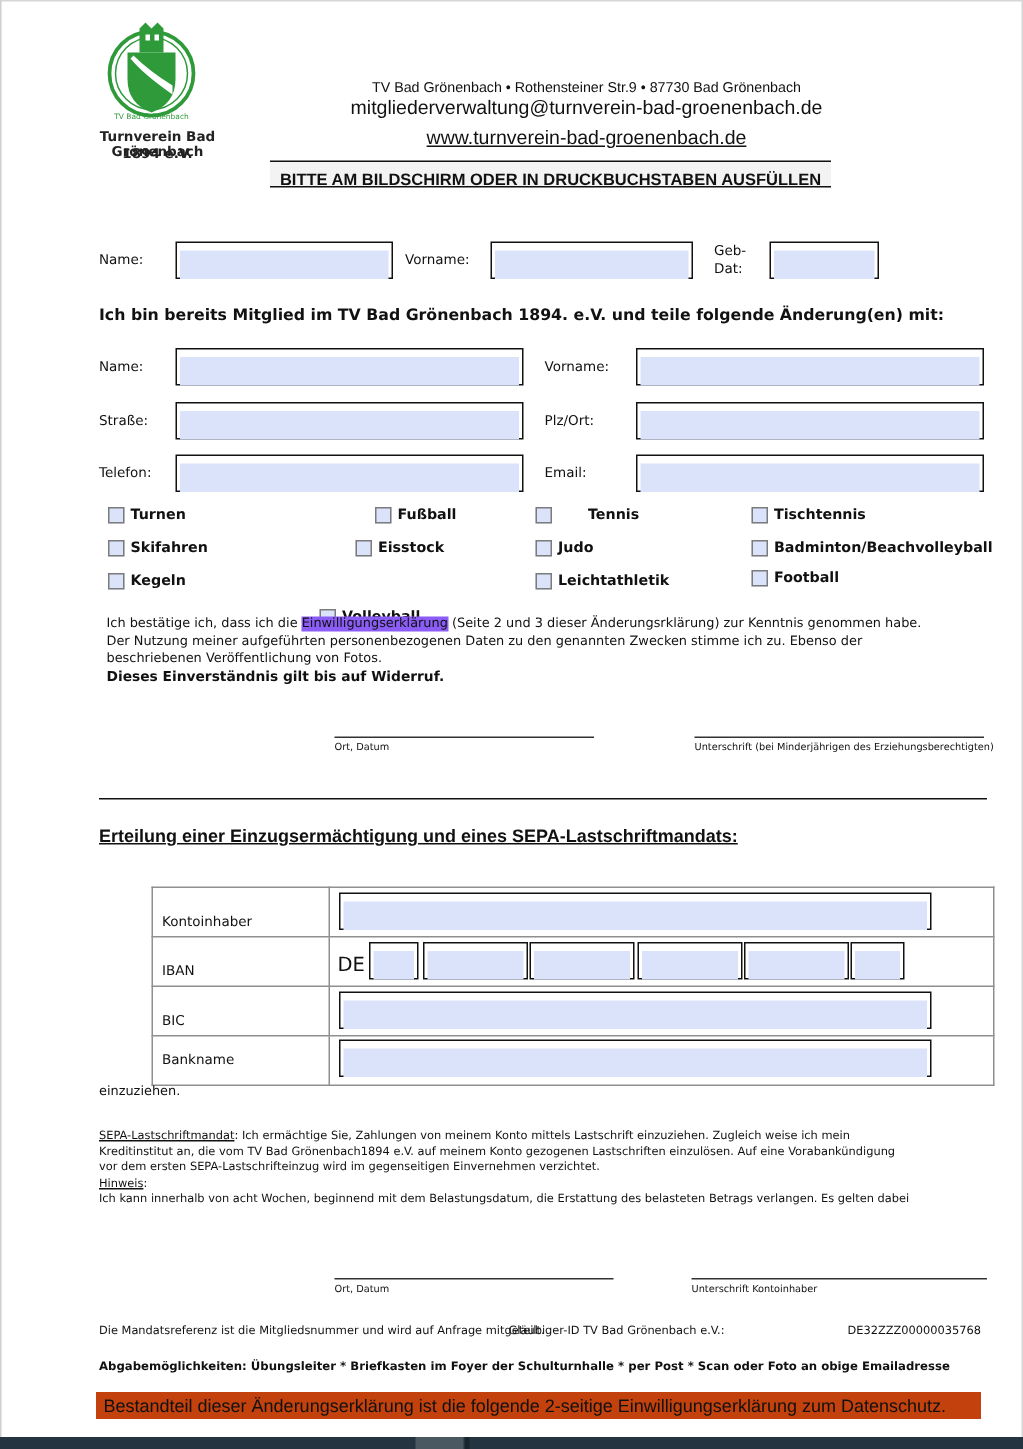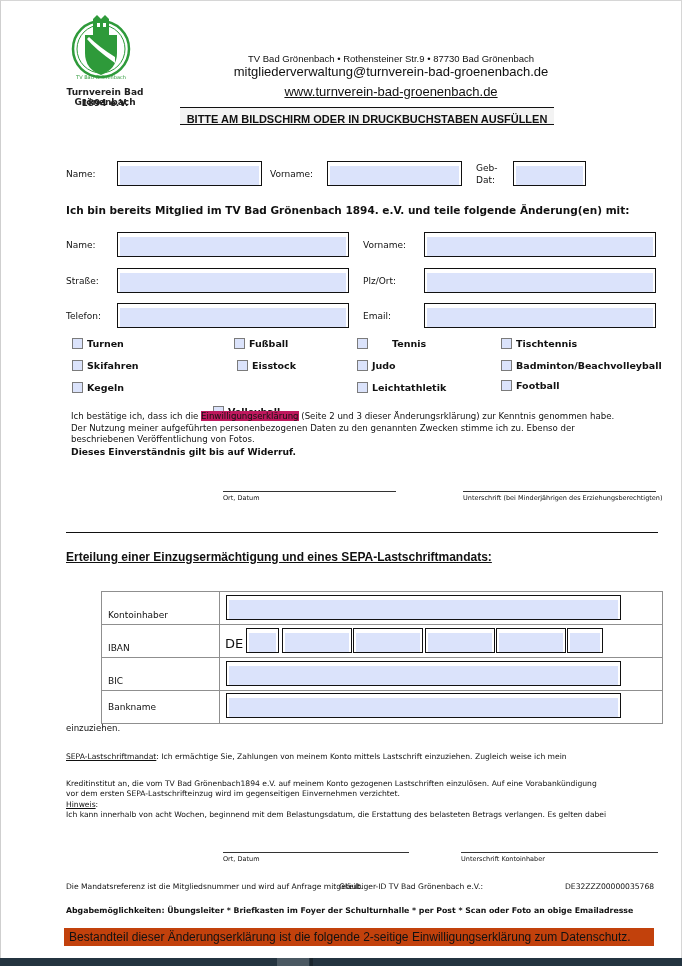--- a/index.html
+++ b/index.html
@@ -7,21 +7,21 @@
   body { font-family: "DejaVu Sans", sans-serif; color: #111; position: relative; }
   .page { position: absolute; left: 0; top: 0; width: 682px; height: 958px; background: #fff; border-left: 1px solid #cfcfcf; border-top: 1px solid #d6d6d6; border-right: 1px solid #d6d6d6; }
   .abs { position: absolute; }
   .field { position: absolute; border: 1.5px solid #111; background: #fff; padding: 2px; }
   .field > input { width: 100%; height: 100%; border: none; background: #dbe3fb; outline: none; font-size: 10px; padding: 0 3px; font-family: "DejaVu Sans", sans-serif; }
   .lbl { position: absolute; font-size: 9px; color: #111; white-space: nowrap; }
   .cb { position: absolute; display: flex; align-items: center; gap: 4px; font-size: 9.5px; font-weight: bold; white-space: nowrap; cursor: pointer; }
   .cb .box { width: 11px; height: 11px; border: 1px solid #7b7b7b; background: #dbe3fb; display: inline-block; }
   .sigline { position: absolute; border-top: 1px solid #333; height: 0; }
   .small { position: absolute; font-size: 6.5px; white-space: nowrap; }
-  .hl { background: #be185d; }
+  .hl { background: #8b5cf6; }
   table.sepa { position: absolute; left: 100px; top: 590px; width: 562px; border-collapse: collapse; }
   table.sepa td { border: 1px solid #8f8f8f; height: 33px; vertical-align: bottom; }
   table.sepa td.k { width: 118px; font-size: 9px; padding: 0 0 4px 6px; }
   table.sepa td.v { position: relative; }
   .bottombar { position: absolute; left: 0; top: 958px; width: 682px; height: 8px; background: #243440; }
   .bottombar .seg { position: absolute; left: 277px; top: 0; width: 32px; height: 8px; background: #4a5862; }
   .bottombar .seg2 { position: absolute; left: 310px; top: 0; width: 3px; height: 8px; background: #1a262e; }
 </style>
 </head>
 <body>
@@ -74,21 +74,21 @@
 
   <div class="lbl" style="left:65px; top:310px;">Telefon:</div>
   <div class="field" style="left:116px; top:302px; width:232px; height:25px;"><input value="" style=""></div>
   <div class="lbl" style="left:362px; top:310px;">Email:</div>
   <div class="field" style="left:423px; top:302px; width:232px; height:25px;"><input value="" style=""></div>
 
   <div class="cb" style="left:71px; top:337px;">
       <span class="box"></span>
       <span>Turnen</span>
     </div>
-  <div class="cb" style="left:196px; top:337px;padding-left:37px;">
+  <div class="cb" style="left:212px; top:337px;padding-left:37px;">
       <span class="box"></span>
       <span>Fußball</span>
     </div>
   <div class="cb" style="left:356px; top:337px;gap:24px;">
       <span class="box"></span>
       <span>Tennis</span>
     </div>
   <div class="cb" style="left:500px; top:337px;">
       <span class="box"></span>
       <span>Tischtennis</span>
@@ -178,21 +178,21 @@
             <div class="field" style="left:6px; top:2px; width:395px; height:25px;"><input value="" style=""></div>
           </td>
     </tr>
   </tbody>
     </table>
 
   <div class="abs" style="left:65px; top:722px; font-size:8.6px;">einzuziehen.</div>
 
   <div class="abs" style="left:65px; top:751px; width:600px; font-size:7.6px; line-height:10.5px;">
     <div style="white-space:nowrap;"><span style="text-decoration:underline;">SEPA-Lastschriftmandat</span><span>: Ich ermächtige Sie, Zahlungen von meinem Konto mittels Lastschrift einzuziehen. Zugleich weise ich mein</span></div>
-    <div style="white-space:nowrap;margin-top:16px;">Kreditinstitut an, die vom TV Bad Grönenbach1894  e.V. auf meinem Konto gezogenen Lastschriften einzulösen. Auf eine Vorabankündigung</div>
+    <div style="white-space:nowrap;">Kreditinstitut an, die vom TV Bad Grönenbach1894  e.V. auf meinem Konto gezogenen Lastschriften einzulösen. Auf eine Vorabankündigung</div>
     <div style="white-space:nowrap;">vor dem ersten SEPA-Lastschrifteinzug wird im gegenseitigen Einvernehmen verzichtet.</div>
     <div><span style="text-decoration:underline;">Hinweis</span><span>:</span></div>
     <div style="white-space:nowrap;">Ich kann innerhalb von acht Wochen, beginnend mit dem Belastungsdatum, die Erstattung des belasteten Betrags verlangen. Es gelten dabei</div>
   </div>
 
   <div class="sigline" style="left:222px; top:851px; width:186px;"></div>
   <div class="small" style="left:222px; top:854px;">Ort, Datum</div>
   <div class="sigline" style="left:460px; top:851px; width:197px;"></div>
   <div class="small" style="left:460px; top:854px;">Unterschrift Kontoinhaber</div>
 

